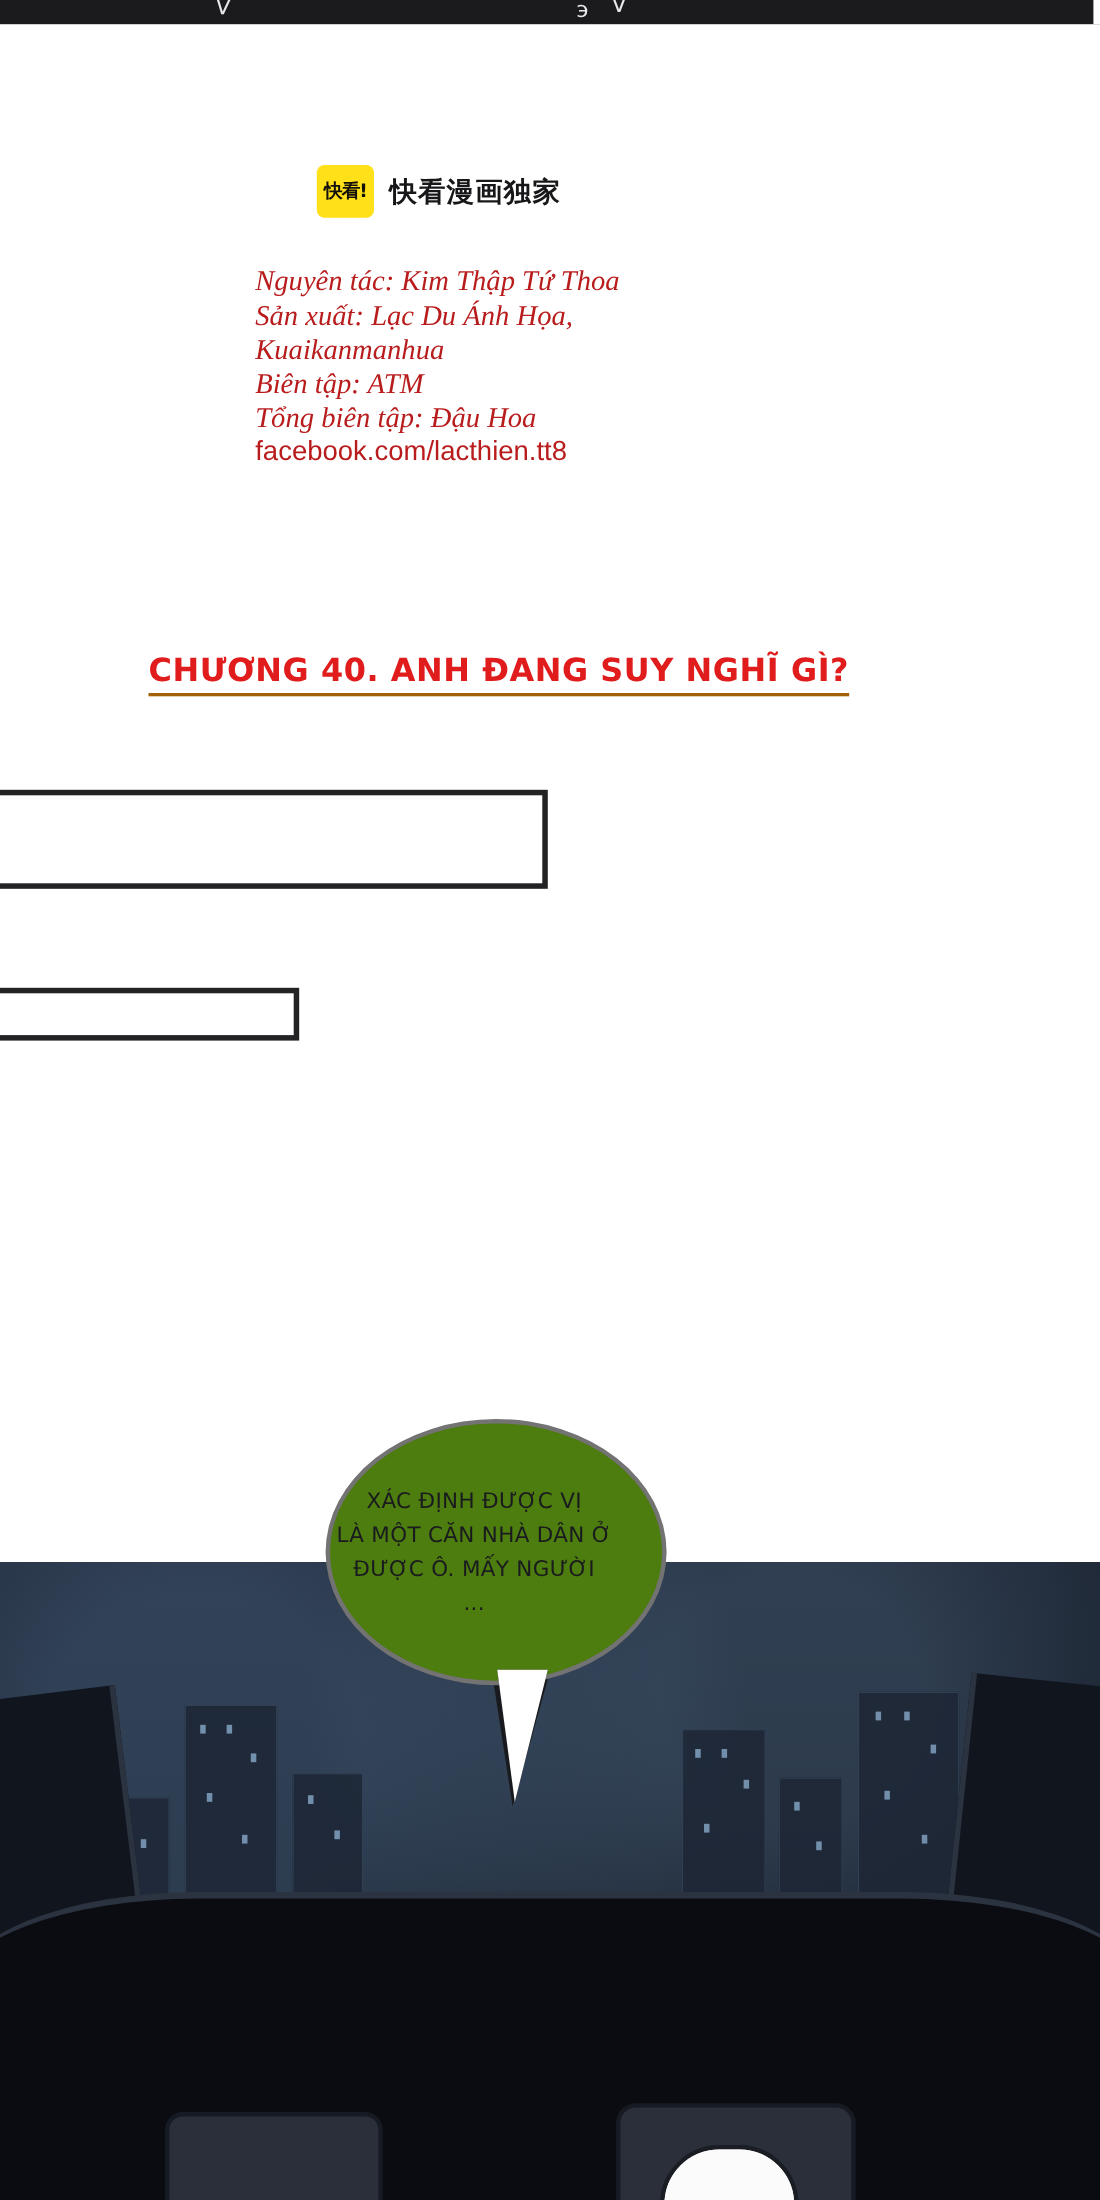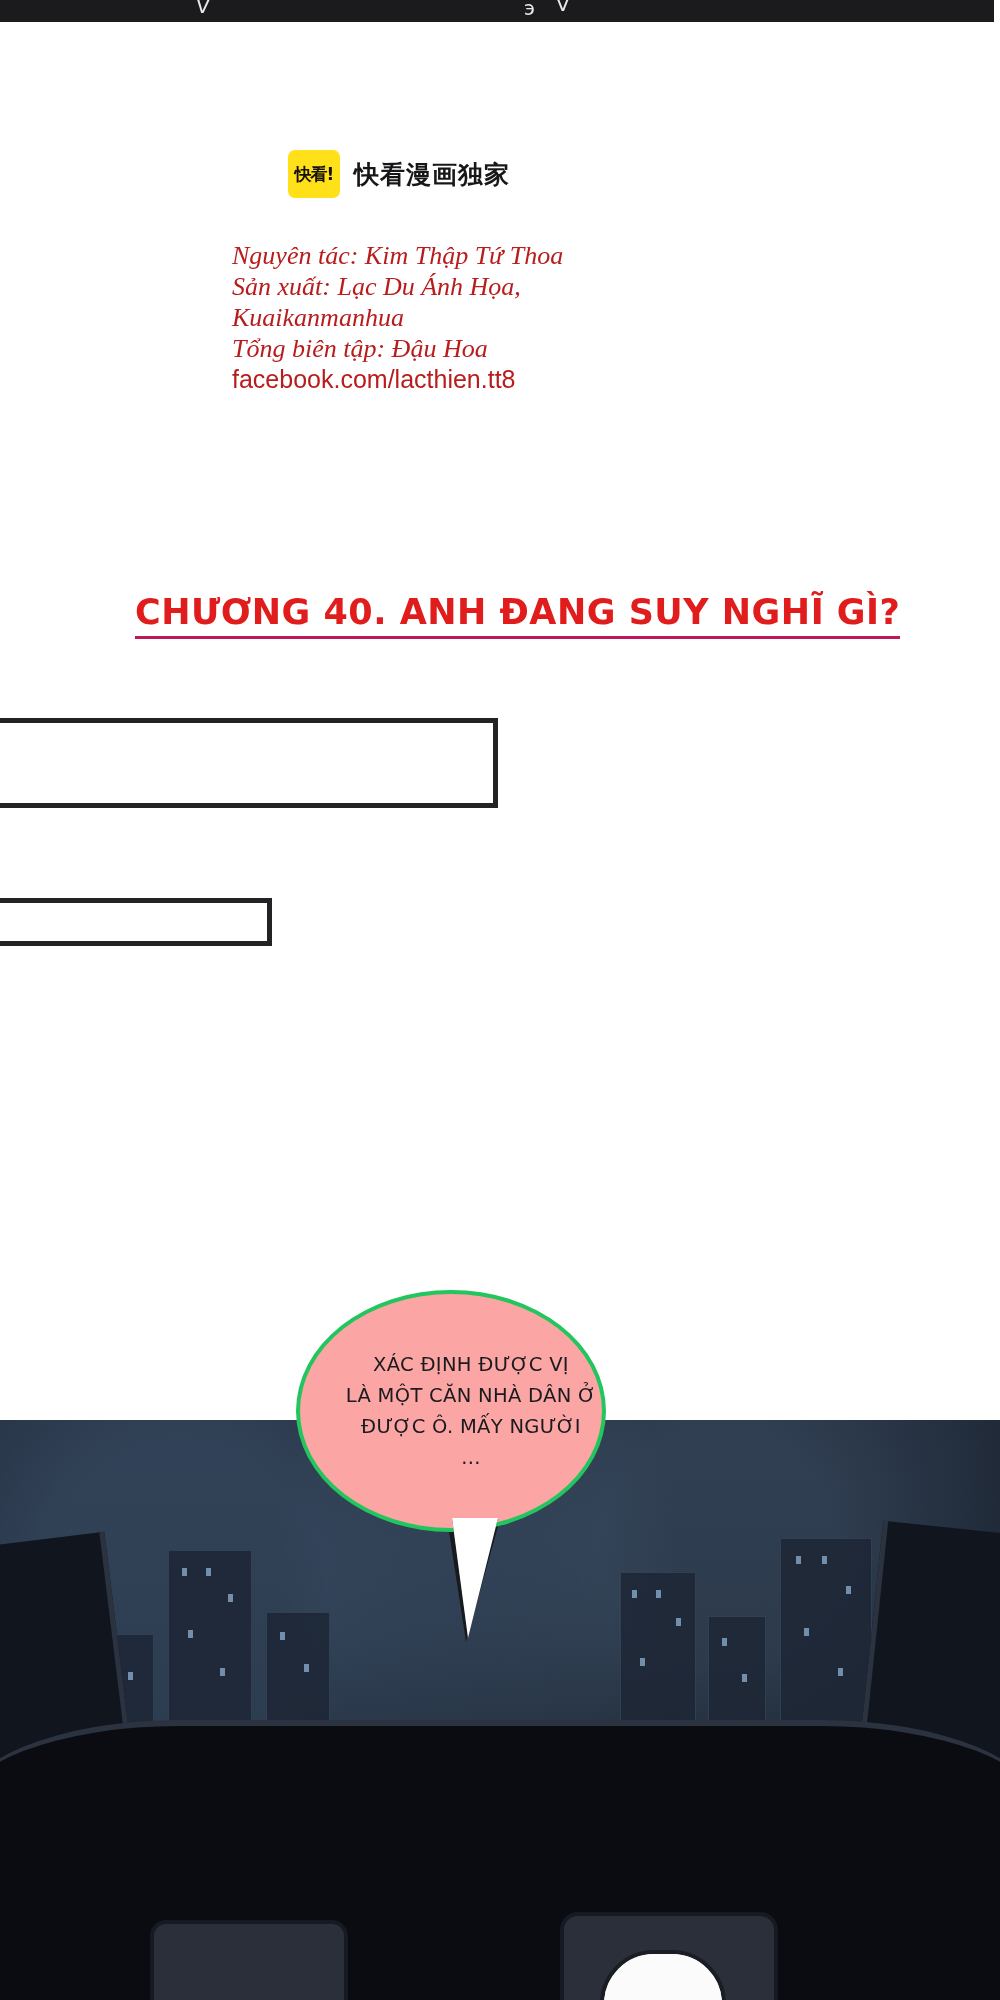--- a/index.html
+++ b/index.html
@@ -88,24 +88,24 @@
     letter-spacing: 0px;
   }
 
   
   .chapter-title {
     position: absolute;
     left: 135px; top: 592px;
     color: #e01c1c;
     font-family: "DejaVu Sans", sans-serif;
     font-weight: bold;
-    font-size: 35px;
+    font-size: 29px;
     letter-spacing: 0.5px;
     white-space: nowrap;
-    border-bottom: 3px solid #be185d;
+    border-bottom: 3px solid #a16207;
     padding-bottom: 4px;
     text-align: center;
   }
 
   
   .panel-box {
     position: absolute;
     border: 5px solid #232326;
     background: #ffffff;
     box-sizing: border-box;
@@ -210,27 +210,27 @@
     background: #fbfbfc;
     border-bottom: 3px solid #30343d;
     border-radius: 60px 60px 20px 20px;
   }
 
   
   .bubble {
     position: absolute;
     left: 296px; top: 1290px;
     width: 310px; height: 242px;
-    background: #fca5a5;
-    border: 4px solid #22c55e;
+    background: #4d7c0f;
+    border: 4px solid #737373;
     border-radius: 50%;
     box-sizing: border-box;
     display: flex;
     align-items: center;
-    justify-content: flex-end;
+    justify-content: flex-start;
     z-index: 5;
   }
   .bubble-text {
     width: 262px;
     text-align: center;
     color: #1a1b1e;
     font-family: "DejaVu Sans", sans-serif;
     font-size: 19.5px;
     line-height: 31px;
     letter-spacing: 0.3px;
@@ -267,20 +267,21 @@
 
 <div class="credit-logo-row">
   <span class="kk-badge">快看!</span>
   <span class="kk-text">快看漫画独家</span>
 </div>
 
 <div class="credits">
   <div class="line">Nguyên tác: Kim Thập Tứ Thoa</div>
   <div class="line">Sản xuất: Lạc Du Ánh Họa,</div>
   <div class="line">Kuaikanmanhua</div>
+  <div class="line">Biên tập: ATM</div>
   <div class="line">Tổng biên tập: Đậu Hoa</div>
   <div class="line plain">facebook.com/lacthien.tt8</div>
 </div>
 
 <div class="chapter-title">CHƯƠNG 40. ANH ĐANG SUY NGHĨ GÌ?</div>
 
 <div class="panel-box panel-a"></div>
 <div class="panel-box panel-b"></div>
 
 <div class="bottom-art">

